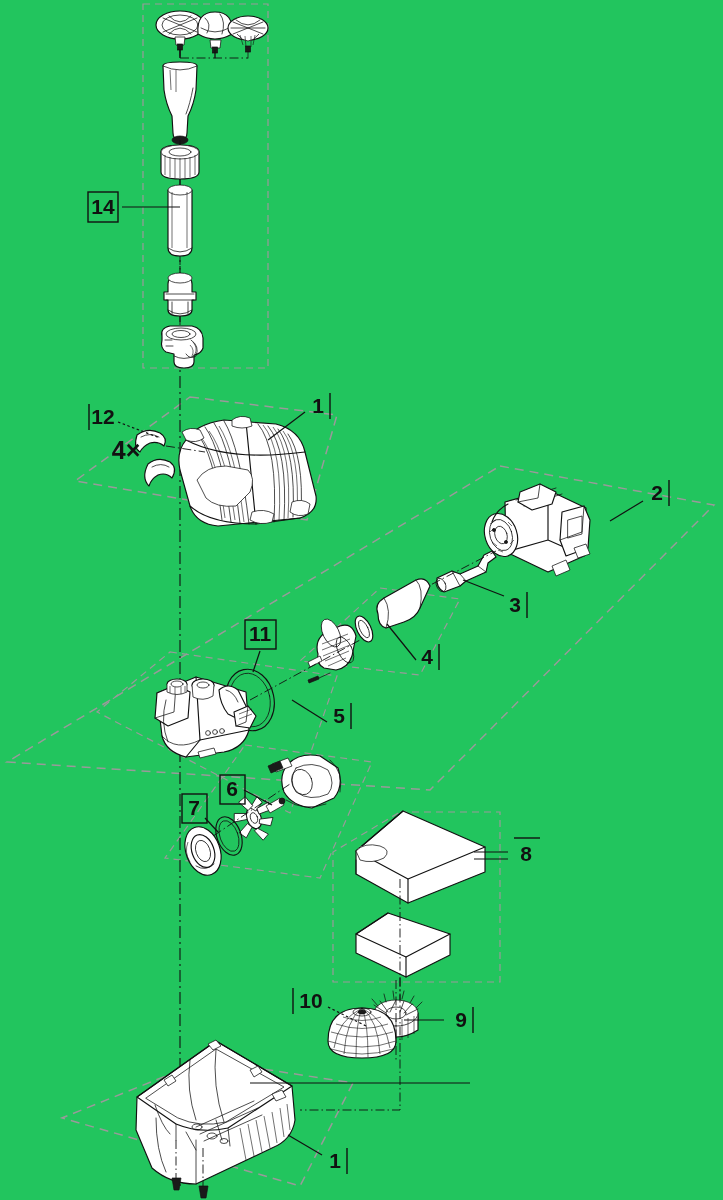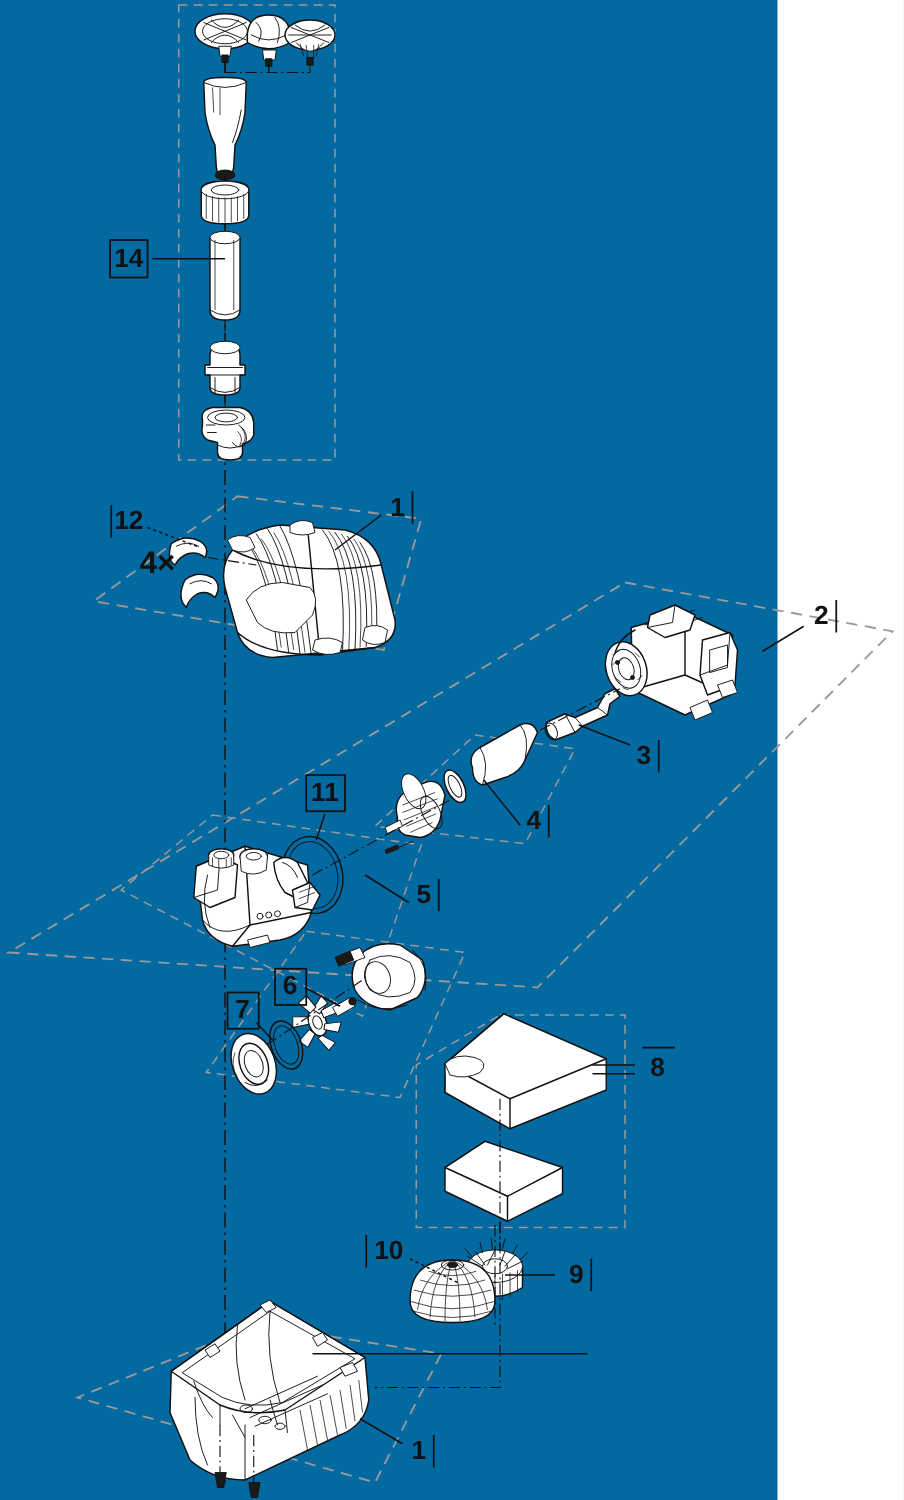--- a/index.html
+++ b/index.html
@@ -1,21 +1,21 @@
 <!DOCTYPE html>
 <html><head>
 <meta charset="utf-8">
 <title>Exploded Parts Diagram</title>
 <style>
   html,body{margin:0;padding:0;background:#ffffff;}
   body{
     font-family:"Liberation Sans", sans-serif;
     width:723px;height:1200px;overflow:hidden;position:relative;
   }
-  #diagram-root{position:relative;width:622px;height:1200px;background:#0369a1;}
+  #diagram-root{position:relative;width:723px;height:1200px;background:#22c55e;}
   svg#scene{position:absolute;left:0;top:0;width:723px;height:1200px;display:block;}
 
   
   .callout-text{
     font-family:"Liberation Sans", sans-serif;
     font-size:21px;font-weight:700;fill:#111111;
     dominant-baseline:middle;text-anchor:middle;
   }
   .qty-text{
     font-family:"Liberation Sans", sans-serif;

